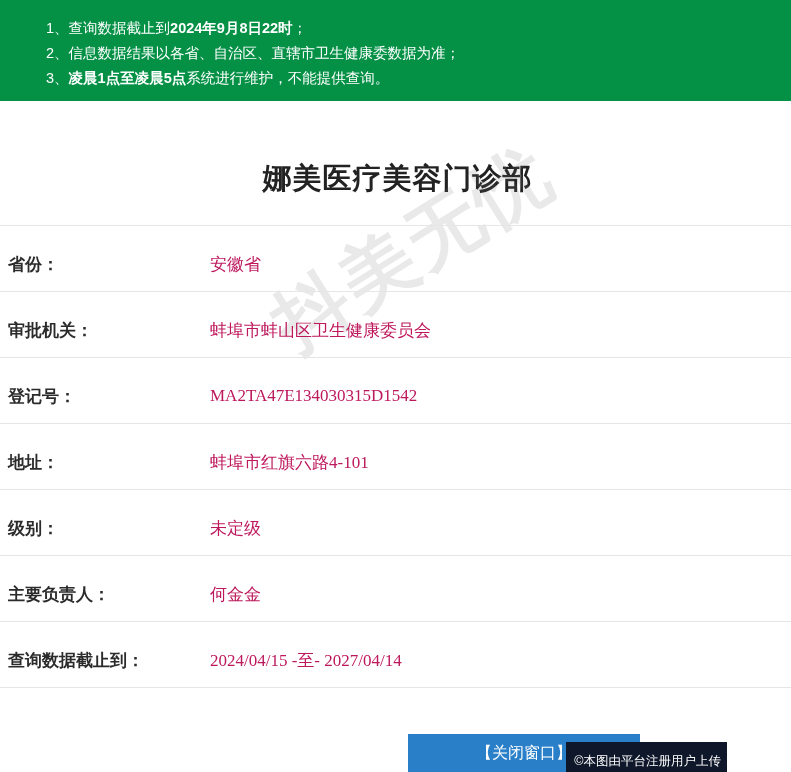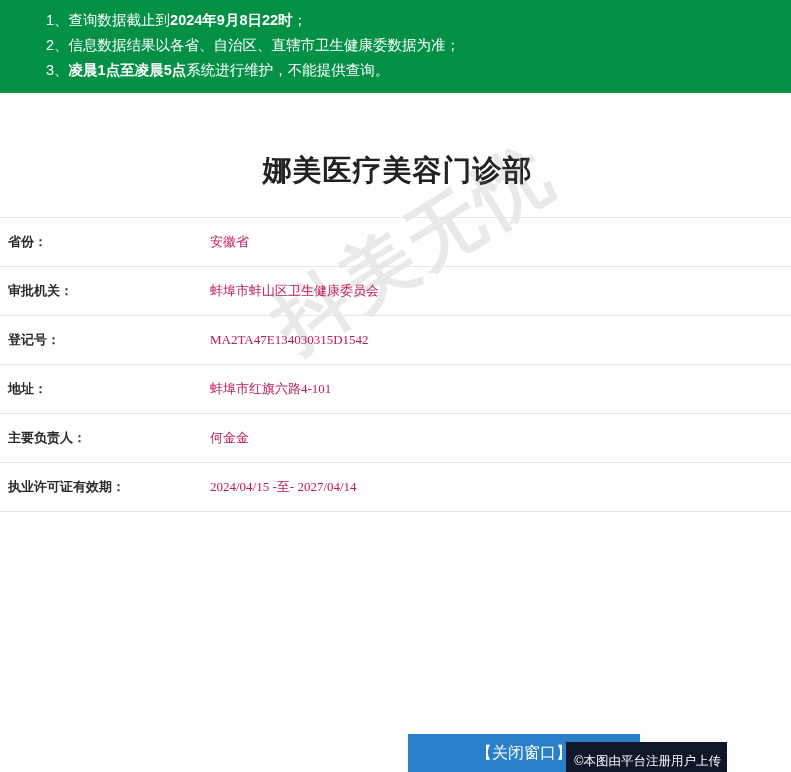--- a/index.html
+++ b/index.html
@@ -13,21 +13,21 @@
     font-family: "Liberation Sans", sans-serif;
     color: #333;
     position: relative;
     overflow: hidden;
   }
 
   
   .notice {
     background: #049146;
     color: #ffffff;
-    padding: 8px 0 10px 0;
+    padding: 16px 0 10px 0;
     font-size: 14.5px;
     line-height: 1.72;
   }
   .notice-item {
     padding-left: 46px;
     white-space: nowrap;
   }
   .notice-item b {
     font-weight: bold;
   }
@@ -52,22 +52,22 @@
     position: relative;
     z-index: 2;
   }
   .info-table tr {
     border-bottom: 1px solid #e4e7ea;
   }
   .info-table tr:first-child {
     border-top: 1px solid #e4e7ea;
   }
   .info-table td {
-    padding: 15px 0 15px 0;
-    font-size: 13px;
+    padding: 27px 0 15px 0;
+    font-size: 17px;
     vertical-align: middle;
   }
   .info-table td.label {
     width: 200px;
     padding-left: 8px;
     font-weight: bold;
     color: #2b2b2b;
     white-space: nowrap;
   }
   .info-table td.value {
@@ -162,25 +162,29 @@
     </tr>
     <tr>
       <td class="label">登记号：</td>
       <td class="value">MA2TA47E134030315D1542</td>
     </tr>
     <tr>
       <td class="label">地址：</td>
       <td class="value">蚌埠市红旗六路4-101</td>
     </tr>
     <tr>
+      <td class="label">级别：</td>
+      <td class="value">未定级</td>
+    </tr>
+    <tr>
       <td class="label">主要负责人：</td>
       <td class="value">何金金</td>
     </tr>
     <tr>
-      <td class="label">执业许可证有效期：</td>
+      <td class="label">查询数据截止到：</td>
       <td class="value">2024/04/15 -至- 2027/04/14</td>
     </tr>
   </tbody>
 </table>
 
 <div class="footer">
   <button class="close-btn">【关闭窗口】</button>
   <div class="copyright">©本图由平台注册用户上传</div>
 </div>
 

